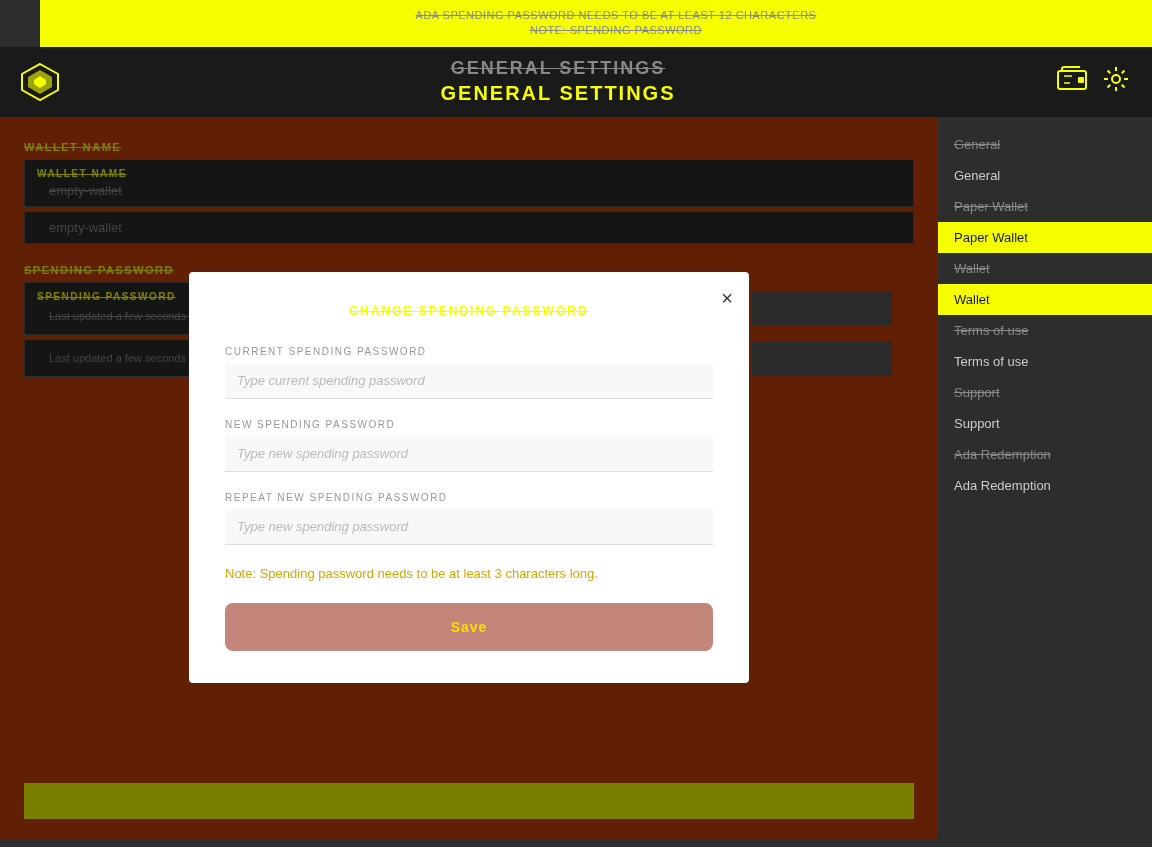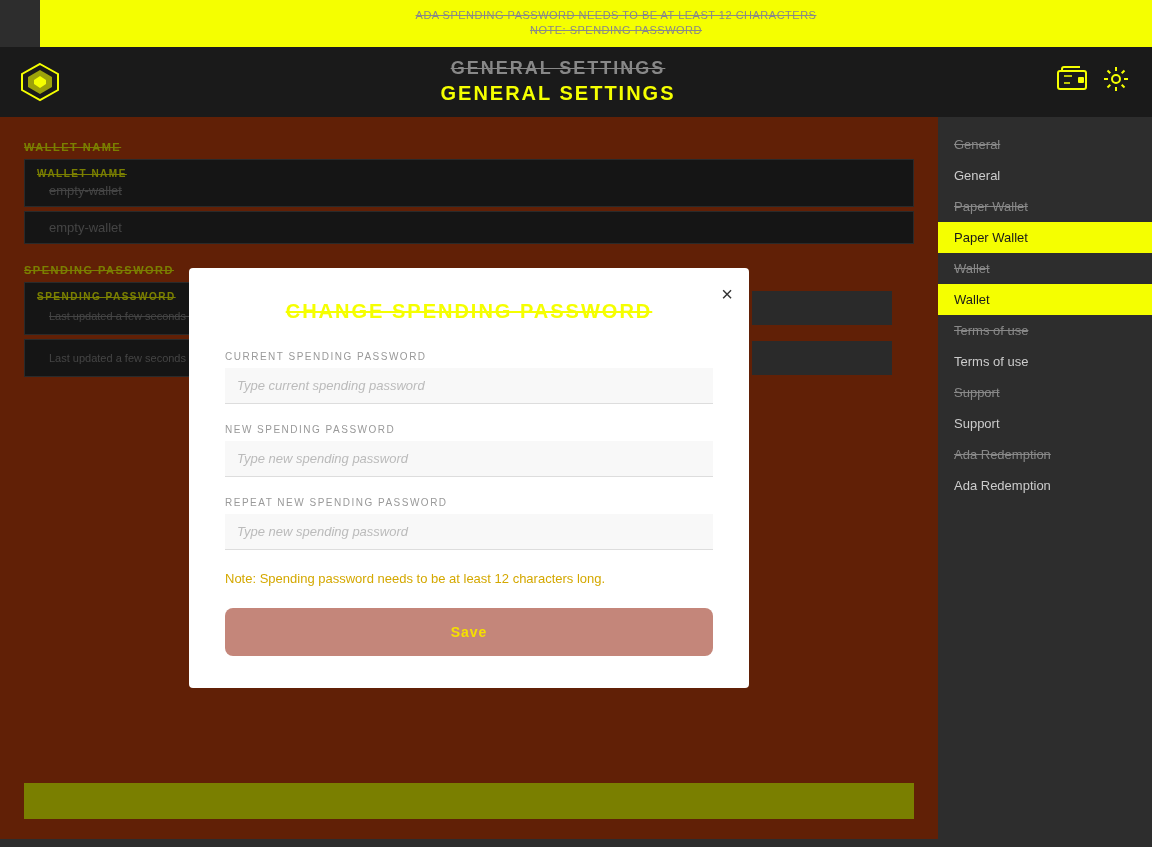--- a/index.html
+++ b/index.html
@@ -180,21 +180,21 @@
     }
     .modal {
       background: #fff;
       width: 560px;
       border-radius: 4px;
       padding: 32px 36px 32px;
       position: relative;
     }
     .modal-title {
       color: #f5ff00;
-      font-size: 20px;
+      font-size: 12px;
       font-weight: 700;
       letter-spacing: 2px;
       text-align: center;
       margin-bottom: 28px;
       text-decoration: line-through;
     }
     .modal-close {
       position: absolute;
       top: 16px;
       right: 16px;
@@ -348,21 +348,21 @@
           <input class="modal-input" type="password" placeholder="Type new spending password" style="">
         </div>
 
         
         <div class="modal-field">
           <div class="modal-field-label">REPEAT NEW SPENDING PASSWORD</div>
           <input class="modal-input" type="password" placeholder="Type new spending password" style="">
         </div>
 
         
-        <div class="modal-note">Note: Spending password needs to be at least 12 characters long.</div>
+        <div class="modal-note">Note: Spending password needs to be at least 3 characters long.</div>
 
         
         <button class="modal-save-btn-real">Save</button>
       </div>
     </div>
 
   </div>
 
   <div class="sidebar">
     <div class="sidebar-item" style="text-decoration:line-through;color:#888;">

